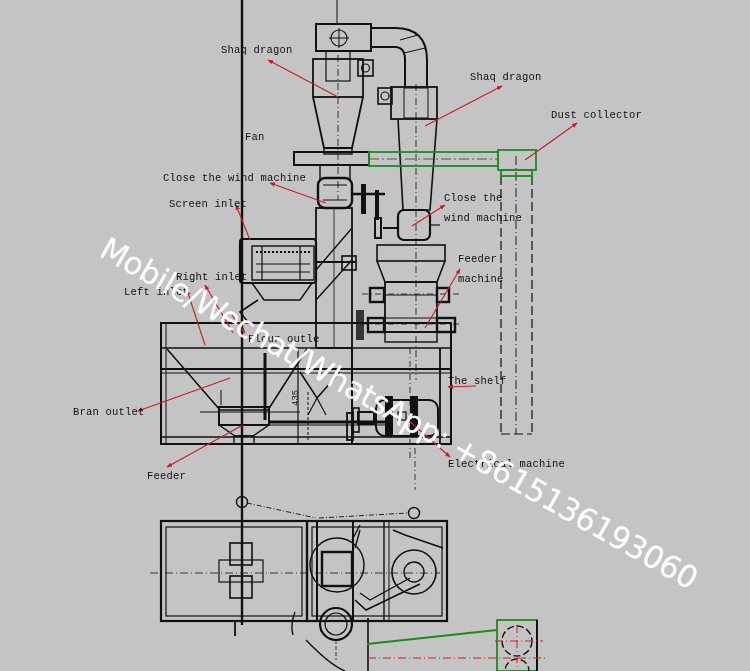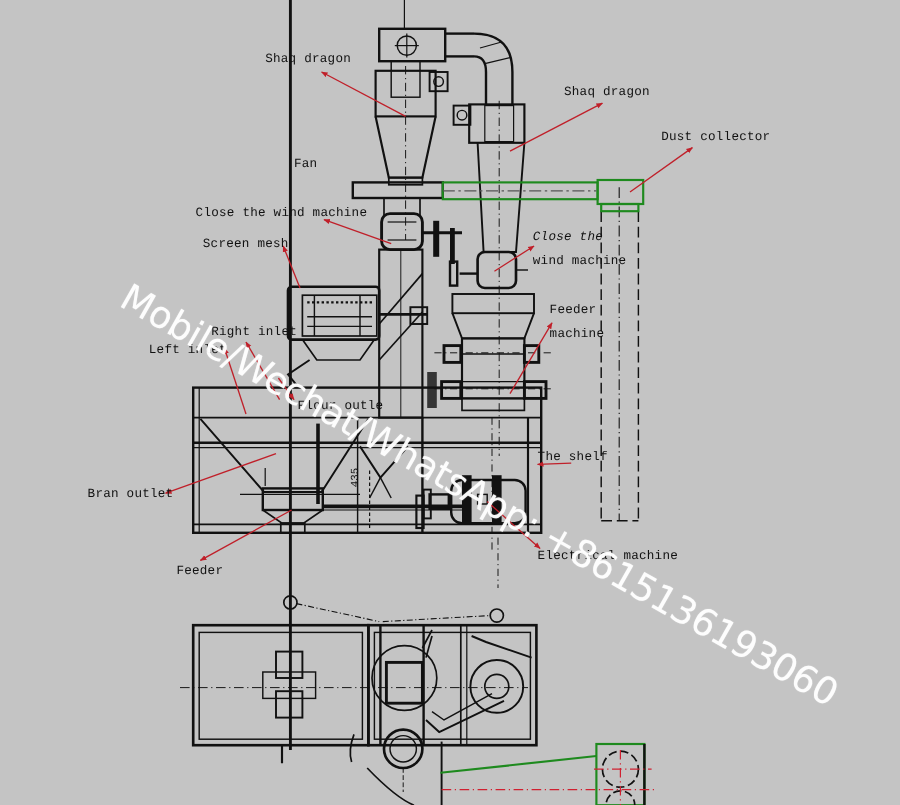--- a/index.html
+++ b/index.html
@@ -236,22 +236,22 @@
   </g>
 
   <line x1="221" y1="390" x2="221" y2="405" stroke="#111" stroke-width="1"></line>
 </svg>
 
 <div class="lbl" style="left:221px; top:45px;">Shaq dragon</div>
 <div class="lbl" style="left:470px; top:72px;">Shaq dragon</div>
 <div class="lbl" style="left:551px; top:110px;">Dust collector</div>
 <div class="lbl" style="left:245px; top:132px;">Fan</div>
 <div class="lbl" style="left:163px; top:173px;">Close the wind machine</div>
-<div class="lbl" style="left:169px; top:199px;">Screen mesh</div>
-<div class="lbl" style="left:444px; top:193px;font-style:italic;">Close the</div>
+<div class="lbl" style="left:169px; top:199px;">Screen inlet</div>
+<div class="lbl" style="left:444px; top:193px;">Close the</div>
 <div class="lbl" style="left:444px; top:213px;text-align:right;">wind machine</div>
 <div class="lbl" style="left:458px; top:254px;">Feeder</div>
 <div class="lbl" style="left:458px; top:274px;">machine</div>
 <div class="lbl" style="left:176px; top:272px;">Right inlet</div>
 <div class="lbl" style="left:124px; top:287px;">Left inlet</div>
 <div class="lbl" style="left:228px; top:334px;margin-left:20px;">Flour outle</div>
 <div class="lbl" style="left:448px; top:376px;">The shelf</div>
 <div class="lbl" style="left:73px; top:407px;">Bran outlet</div>
 <div class="lbl" style="left:147px; top:471px;">Feeder</div>
 <div class="lbl" style="left:448px; top:459px;text-align:right;">Electrical machine</div>

